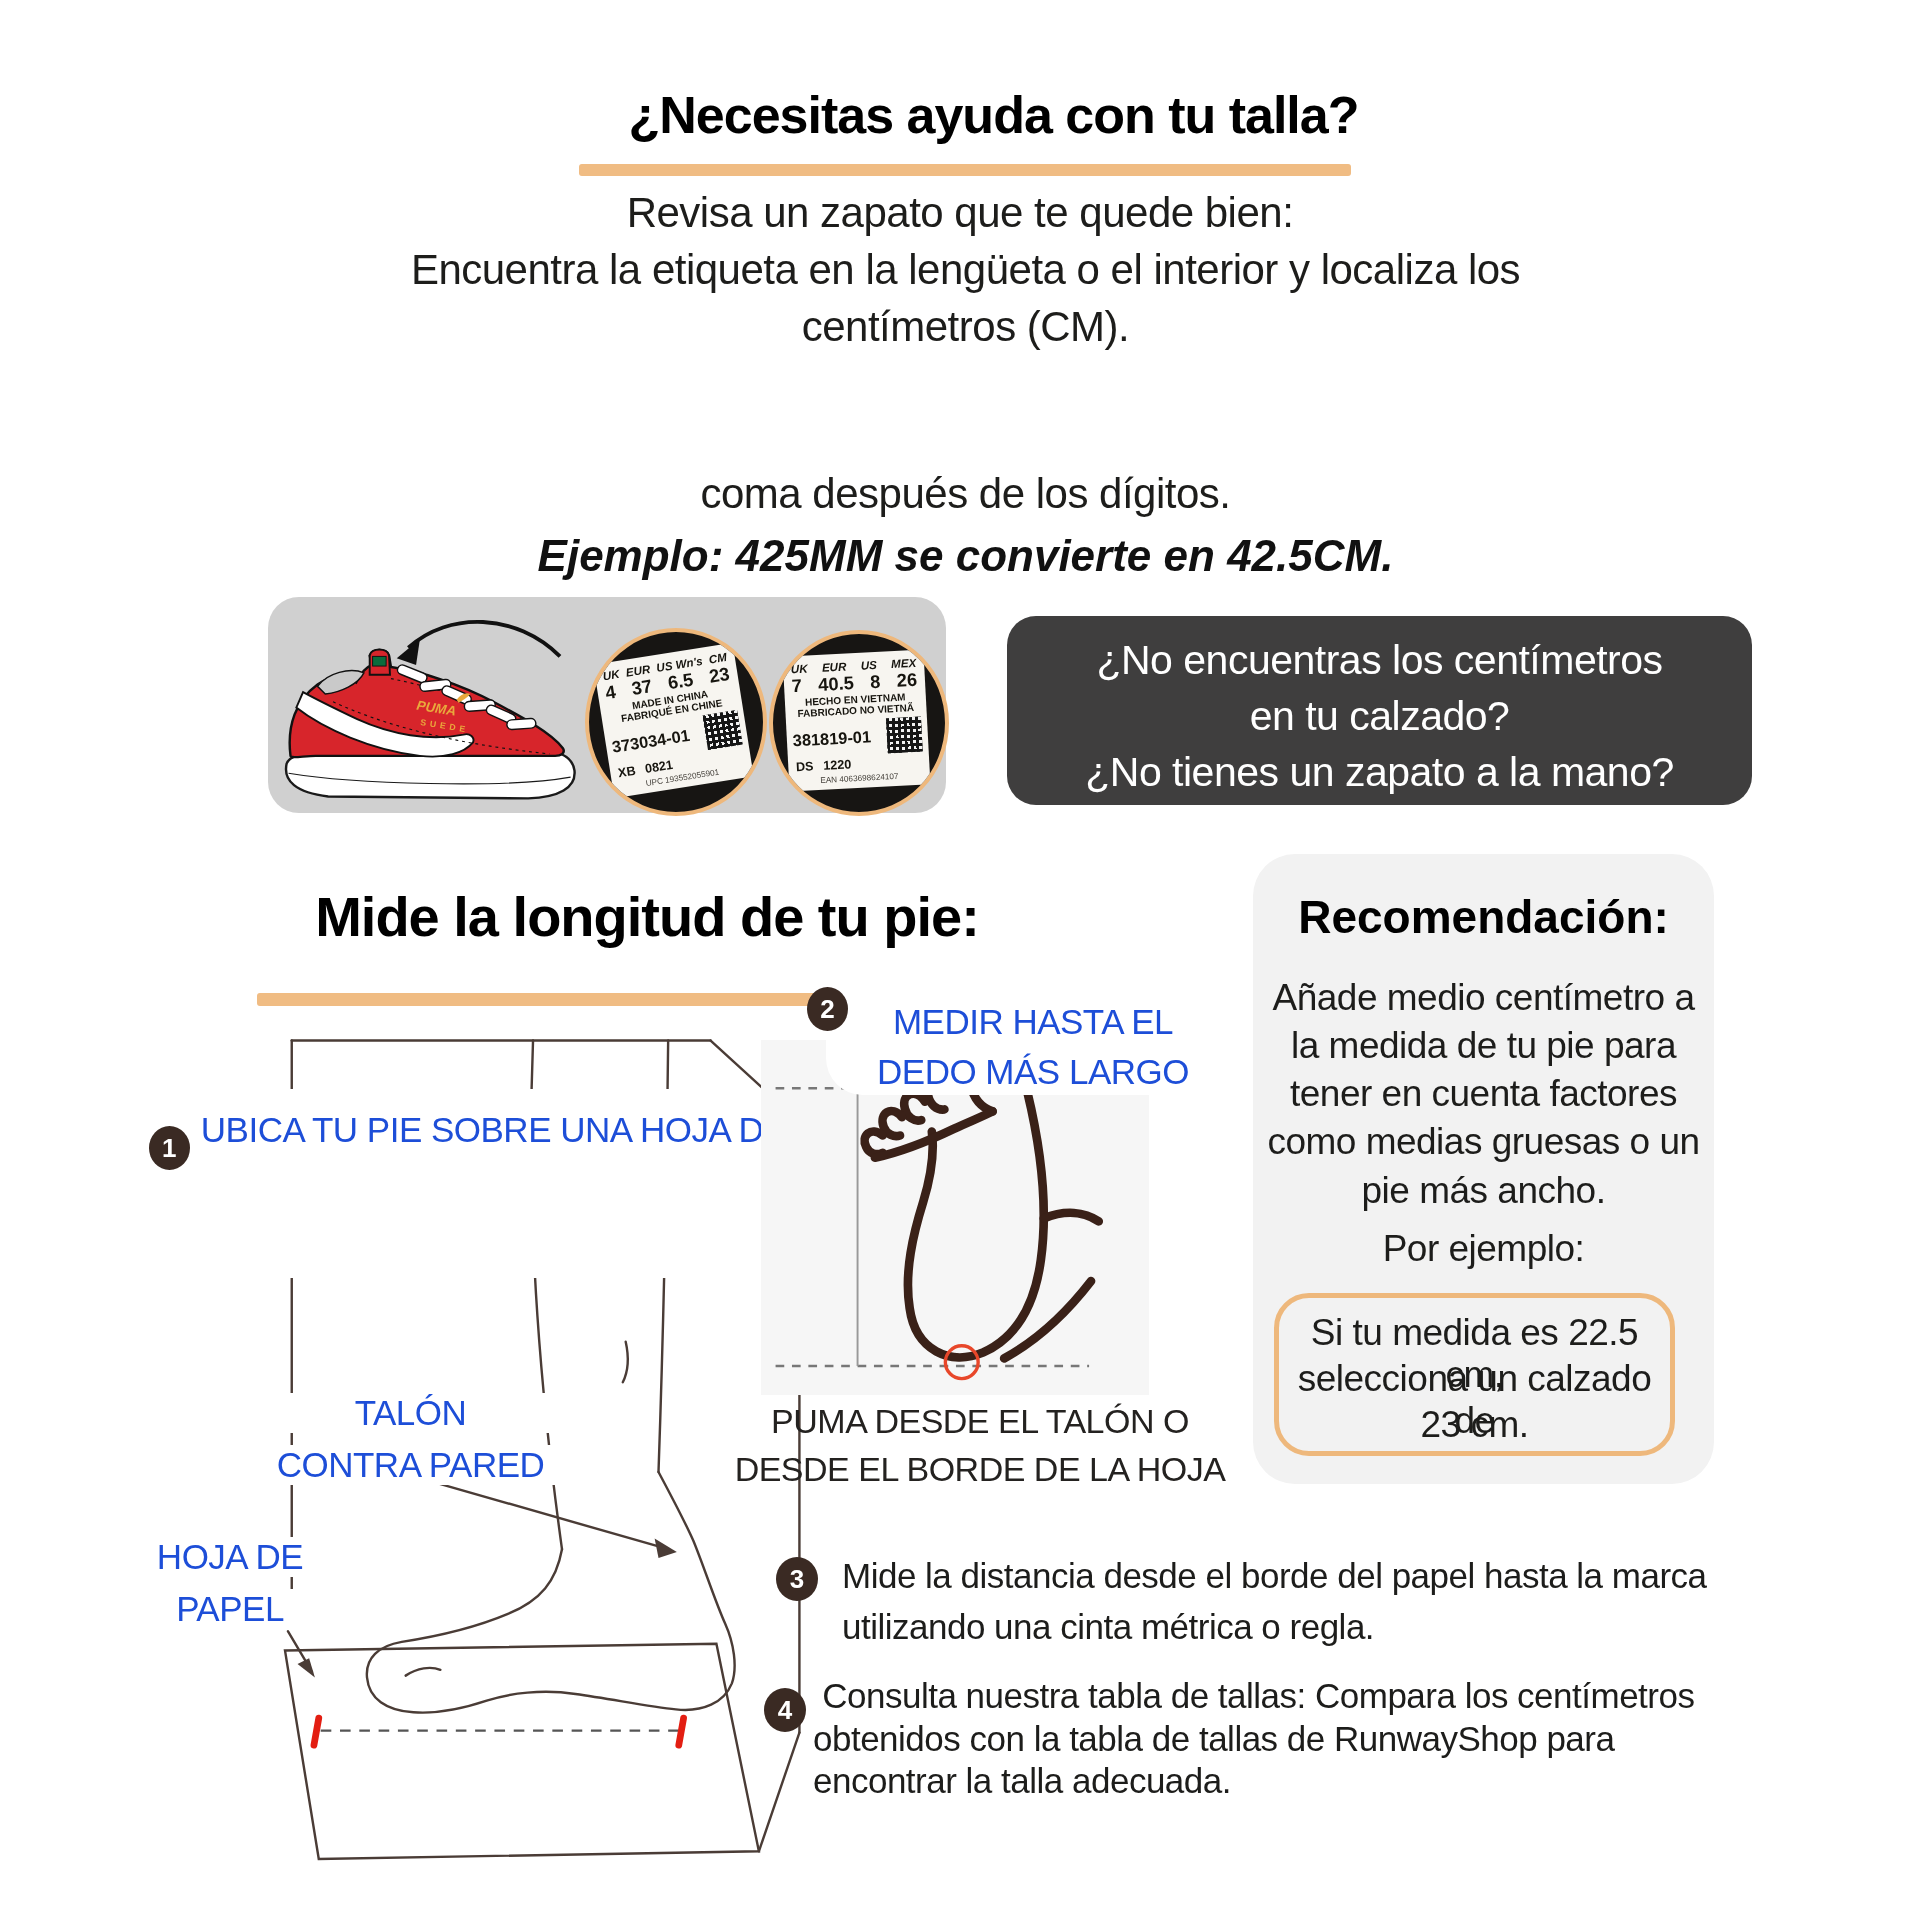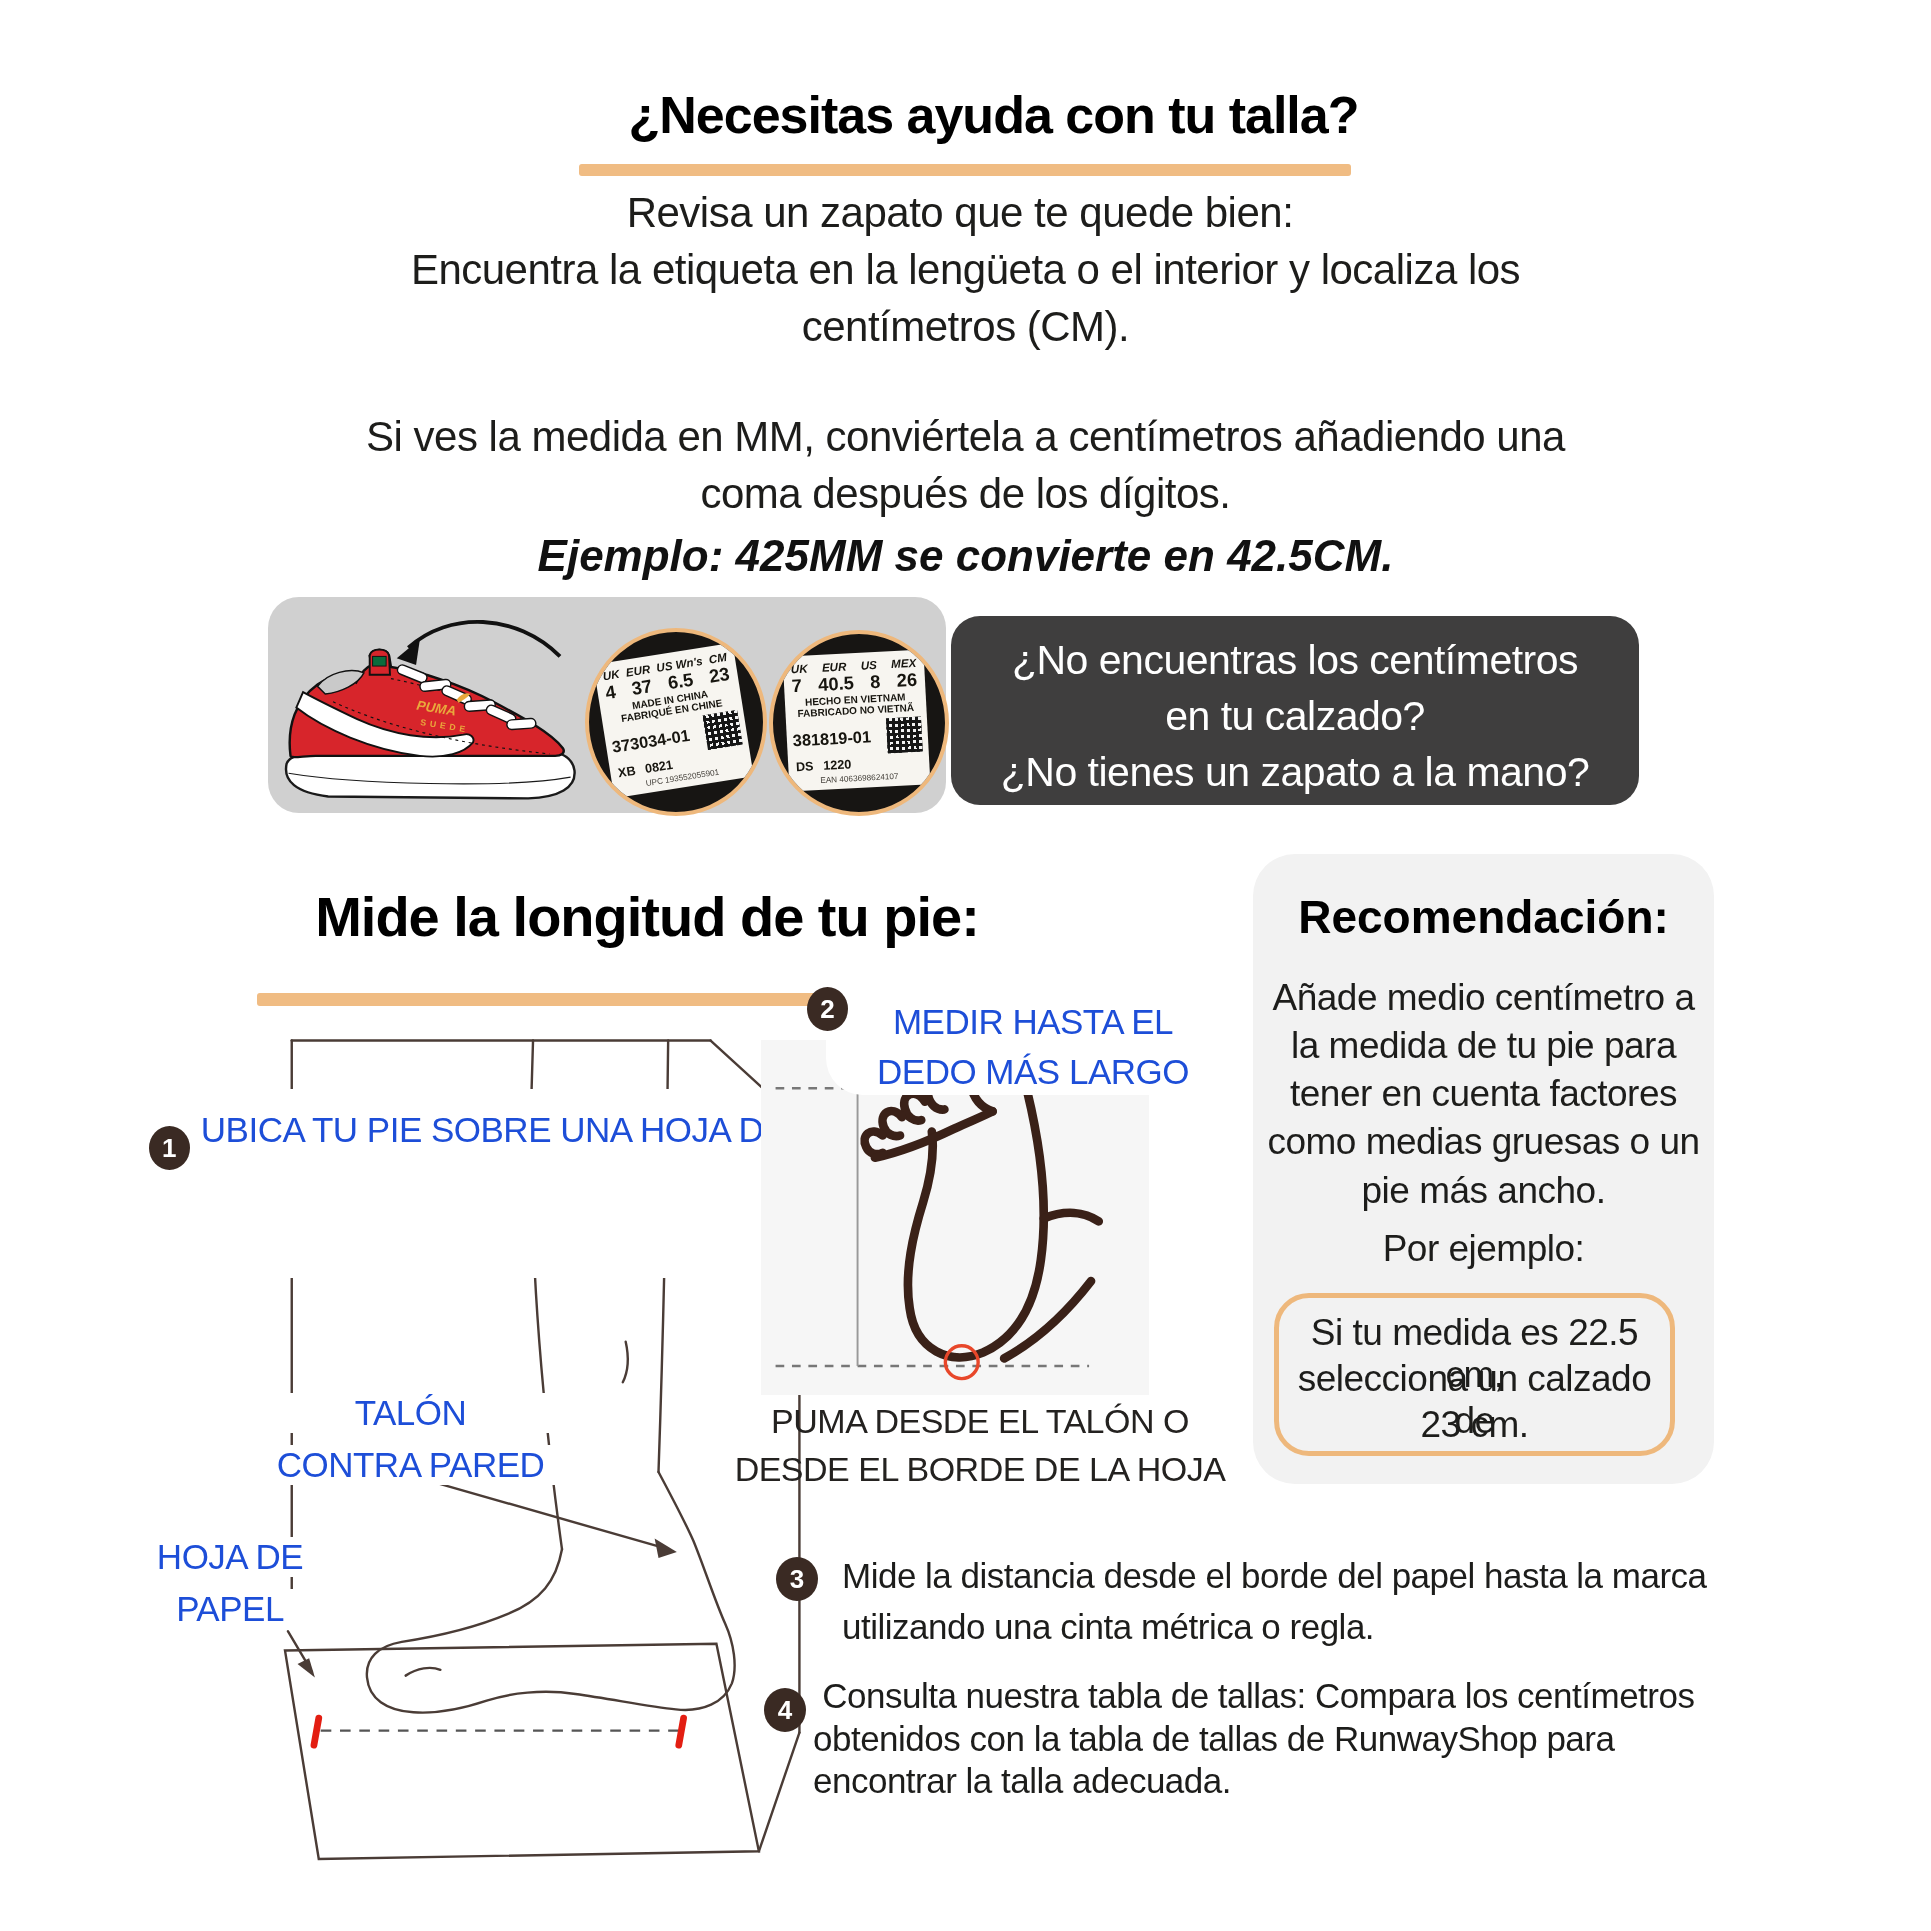--- a/index.html
+++ b/index.html
@@ -47,21 +47,20 @@
 
 <div class="page">
 
   <div class="abs ctr h1" style="left:0;top:85px;width:1931px;">¿Necesitas ayuda con tu talla?</div>
   <div class="abs rule" style="left:579px;top:164px;width:772px;height:11.6px;"></div>
 
   <div class="abs ctr body-line" style="left:0;top:189px;width:1920px;">Revisa un zapato que te quede bien:</div>
   <div class="abs ctr body-line" style="left:0;top:246px;width:1931px;">Encuentra la etiqueta en la lengüeta o el interior y localiza los</div>
   <div class="abs ctr body-line" style="left:0;top:303px;width:1931px;">centímetros (CM).</div>
 
-  <div class="abs ctr body-line" style="left:0;top:413px;width:1931px;">Si ves la medida en MM, conviértela a centímetros añadiendo una</div>
   <div class="abs ctr body-line" style="left:0;top:470px;width:1931px;">coma después de los dígitos.</div>
   <div class="abs ctr example-line" style="left:0;top:531px;width:1931px;">Ejemplo: 425MM se convierte en 42.5CM.</div>
 
   <div class="abs gray-strip" style="left:268px;top:597px;width:678px;height:216px;"></div>
 
   <svg class="abs" style="left:275px;top:611px;" width="314" height="198" viewBox="0 0 325 205">
     <path d="M295,47 C250,2 180,0 138,38" fill="none" stroke="#111" stroke-width="4"></path>
     <polygon points="126,49 150,29 146,56" fill="#111"></polygon>
     <path d="M12,158 C8,176 22,188 55,192 L262,194 C294,193 312,183 310,165 C308,151 294,145 276,144 L42,146 C26,147 15,151 12,158 Z" fill="#ffffff" stroke="#1a1a1a" stroke-width="2.5"></path>
     <path d="M14,168 C80,179 240,184 306,172" fill="none" stroke="#1a1a1a" stroke-width="1.2"></path>
@@ -134,21 +133,21 @@
         <span class="qr"></span>
       </div>
       <div class="coderow">
         <span class="fcode">DS</span>
         <span class="fcode">1220</span>
       </div>
       <div class="bartext">EAN 4063698624107</div>
     </div>
   </div>
 
-  <div class="abs dark-box" style="left:951px;top:616px;width:688px;height:189px;">
+  <div class="abs dark-box" style="left:1007px;top:616px;width:745px;height:189px;">
     <div class="abs ctr dark-line" style="left:0;top:21px;width:100%;">¿No encuentras los centímetros</div>
     <div class="abs ctr dark-line" style="left:0;top:77px;width:100%;">en tu calzado?</div>
     <div class="abs ctr dark-line" style="left:0;top:133px;width:100%;">¿No tienes un zapato a la mano?</div>
   </div>
 
   <div class="abs h2" style="left:232px;top:884px;width:830px;text-align:center;">Mide la longitud de tu pie:</div>
   <div class="abs rule" style="left:257px;top:993px;width:714px;height:12.6px;"></div>
 
   <svg class="abs" style="left:174px;top:1023px;" width="637" height="869" viewBox="0 0 660 900">
     <g fill="none" stroke="#4a3c36" stroke-width="2.5" stroke-linecap="round">

